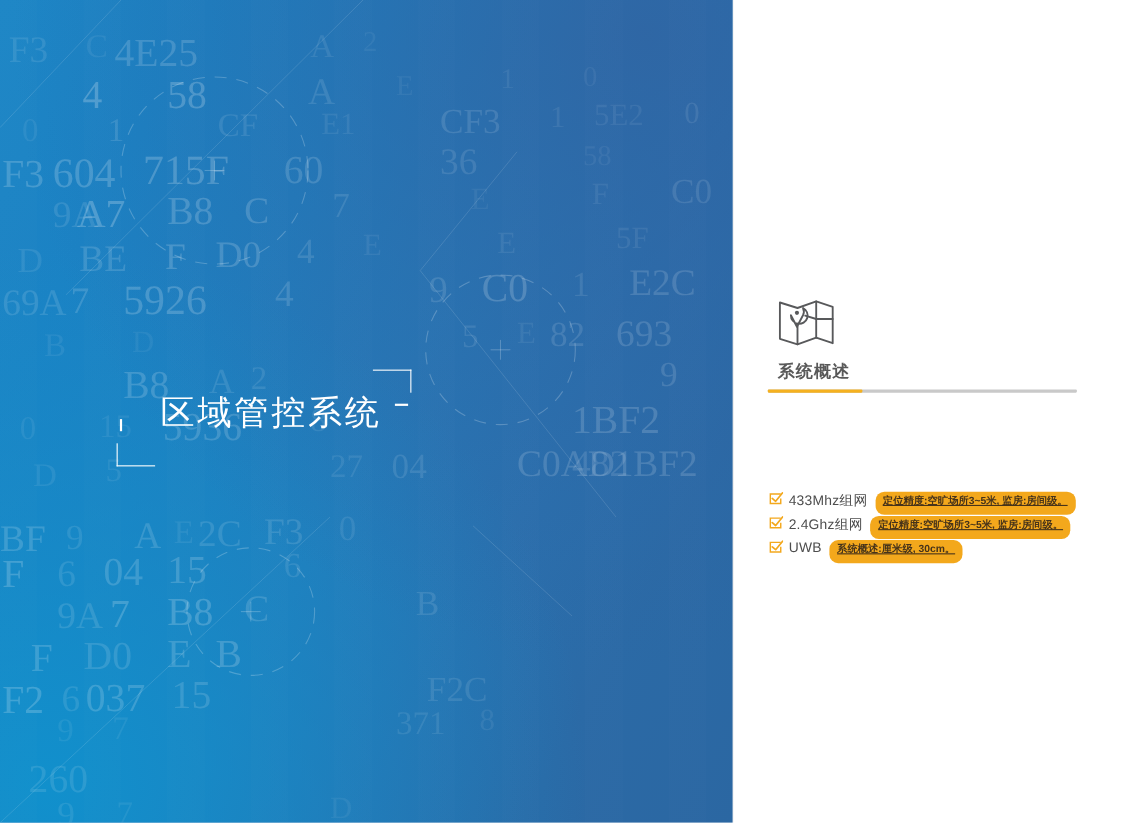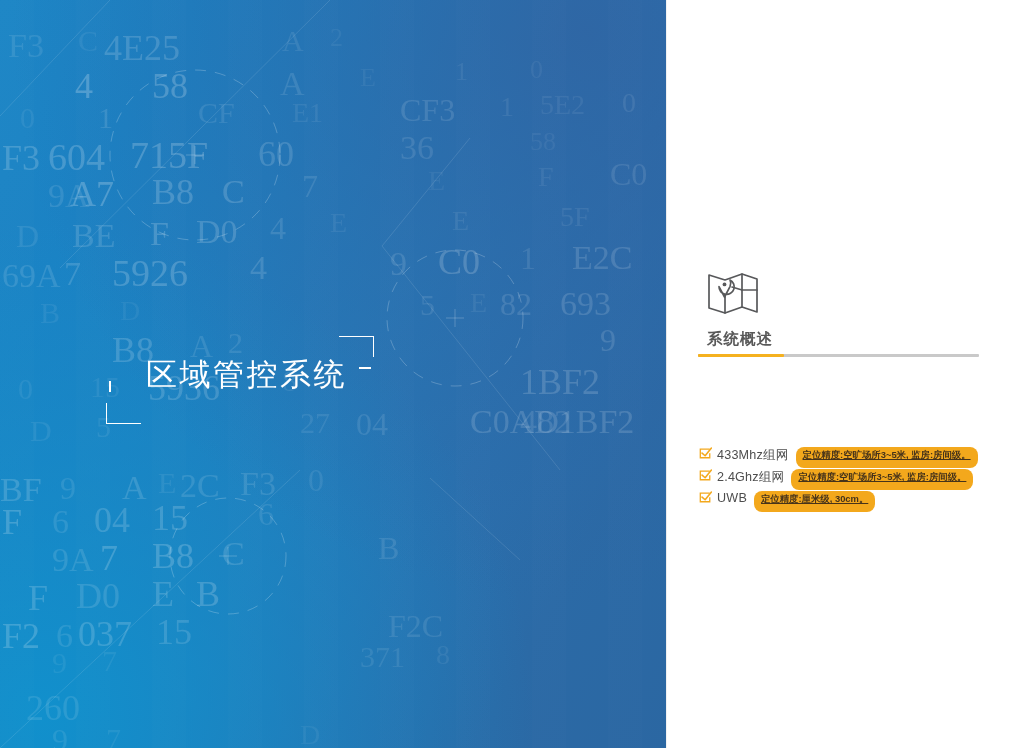--- a/index.html
+++ b/index.html
@@ -422,17 +422,17 @@
           </svg>
           <span class="feature-label">2.4Ghz组网</span>
           <span class="badge">定位精度:空旷场所3~5米, 监房:房间级。</span>
         </li>
         <li class="feature-item">
           <svg class="check-icon" viewBox="0 0 14 14">
             <path d="M 11.6 2.2 L 1.4 2.2 L 1.4 11.6 L 11.6 11.6 L 11.6 6.6" fill="none" stroke="#f3a81c" stroke-width="1.4"></path>
             <path d="M 3.3 6.6 L 6.6 9.4 L 13.4 1.1" fill="none" stroke="#f3a81c" stroke-width="1.7" stroke-linecap="round" stroke-linejoin="round"></path>
           </svg>
           <span class="feature-label">UWB</span>
-          <span class="badge">定位精度:厘米级, 30cm。</span>
+          <span class="badge">系统概述:厘米级, 30cm。</span>
         </li>
       </ul>
   </div>
 </div>
 
 </body></html>

